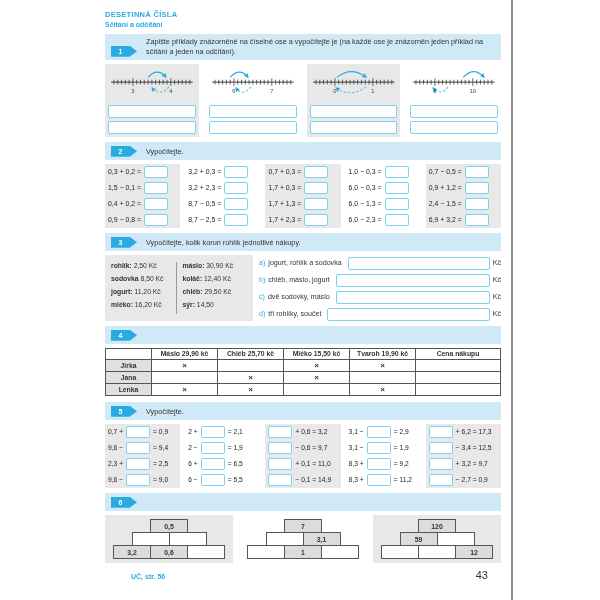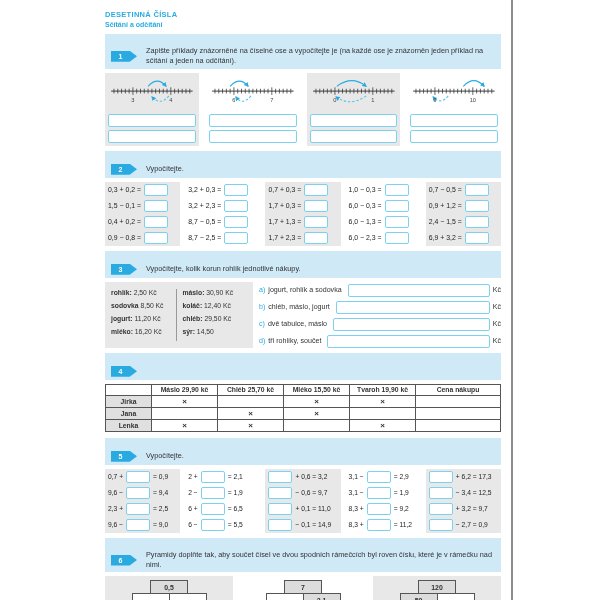--- a/index.html
+++ b/index.html
@@ -4,21 +4,21 @@
 <style>
   * { margin:0; padding:0; box-sizing:border-box; }
   html,body { width:600px; height:600px; background:#fff; font-family:"Liberation Sans", sans-serif; overflow:hidden; }
   .page { position:relative; width:600px; height:600px; background:#fff; }
   .page-edge { position:absolute; left:511px; top:0; width:2px; height:600px; background:#8c8c8c; }
   .content { position:absolute; left:105px; top:10px; width:396px; }
 
   .cat-title { font-size:7.5px; font-weight:bold; color:#29abe2; letter-spacing:.3px; }
   .cat-sub   { font-size:7px;   font-weight:bold; color:#29abe2; margin-top:2px; }
 
-  .band { display:flex; align-items:center; background:#cfe9f7; padding:12px 6px 3px 4px; margin-top:5px; }
+  .band { display:flex; align-items:flex-end; background:#cfe9f7; padding:3px 6px 3px 4px; margin-top:5px; }
   .band.mt6 { margin-top:6px; }
   .badge { flex:0 0 26px; width:26px; height:11px; margin:1px 9px 0 2px; background:#29abe2;
            clip-path:polygon(0 0,72% 0,100% 50%,72% 100%,0 100%);
            color:#fff; font-size:7px; font-weight:bold; text-align:center; line-height:11px; padding-right:7px; }
   .band-text { font-size:7.3px; color:#333; line-height:1.35; }
 
   
   .nl-row { display:flex; gap:7px; margin-top:4px; }
   .nl-panel { flex:1; padding:2px 3px 3px; }
   .nl-panel.gray { background:#e8e8e8; }
@@ -282,21 +282,21 @@
             <span>Kč</span>
           </div>
         <div class="task-row">
             <span class="task-letter">b)</span>
             <span>chléb, máslo, jogurt</span>
             <span class="task-box"></span>
             <span>Kč</span>
           </div>
         <div class="task-row">
             <span class="task-letter">c)</span>
-            <span>dvě tabulce, máslo</span>
+            <span>dvě sodovky, máslo</span>
             <span class="task-box"></span>
             <span>Kč</span>
           </div>
         <div class="task-row">
             <span class="task-letter">d)</span>
             <span>tři rohlíky, součet</span>
             <span class="task-box"></span>
             <span>Kč</span>
           </div>
       </div>
@@ -454,21 +454,20 @@
           </div>
         <div class="eq-row">
             <span class="eq-box"></span>
             <span>− 2,7 = 0,9</span>
           </div>
       </div>
     </div>
 
     <div class="band">
       <div class="badge">6</div>
-      <div class="band-text">Pyramidy doplňte tak, aby součet čísel ve dvou spodních rámečcích byl roven číslu, které je v rámečku nad nimi.</div>
     </div>
     <div class="pyr-row-wrap">
       <div class="pyr-panel gray">
         <div class="pyramid">
           <div class="pyr-level">
               <div class="pyr-cell filled">0,5</div>
             </div>
           <div class="pyr-level">
               <div class="pyr-cell"></div>
               <div class="pyr-cell"></div>

